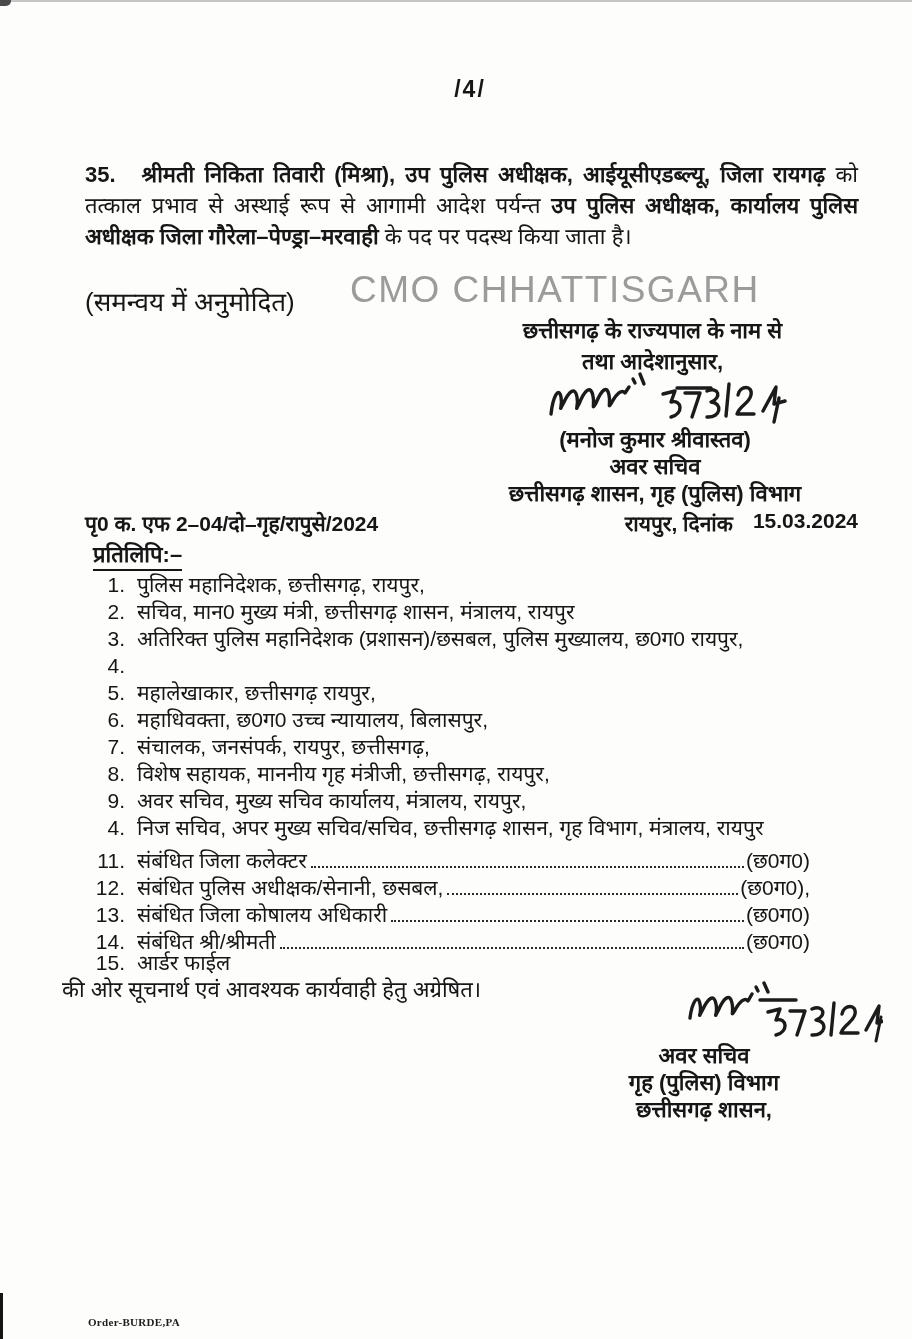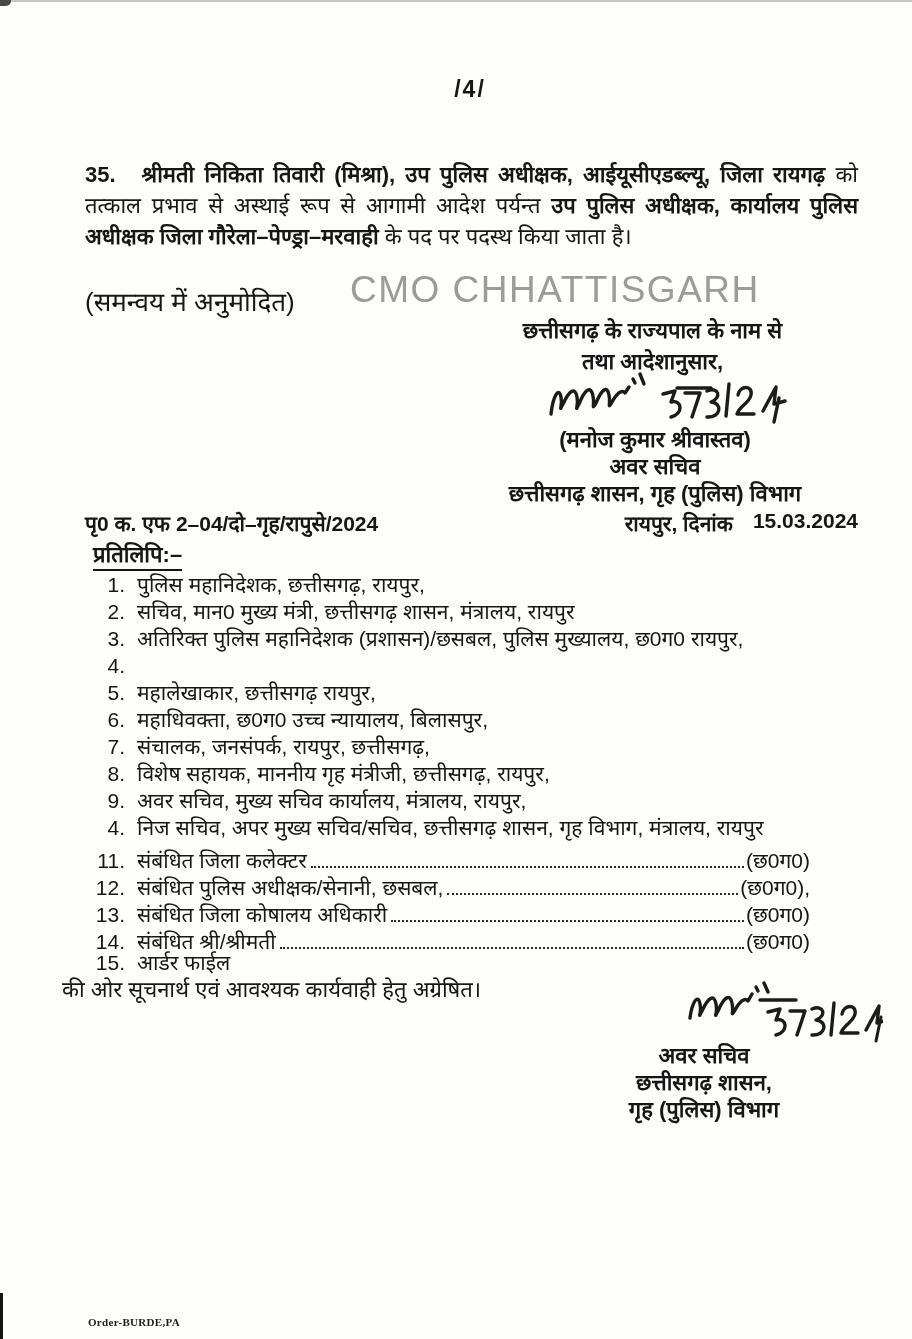--- a/index.html
+++ b/index.html
@@ -217,19 +217,19 @@
       <path d="M144,33 c12,-5 15,7 4,11 c12,1 10,16 -4,15"></path>
       <path d="M166,27 l-3,32"></path>
       <path d="M174,38 c2,-10 15,-10 13,0 c-2,9 -11,10 -14,19 h17"></path>
       <path d="M198,54 l13,-24 l-2,17 l10,-3"></path>
       <path d="M213,41 l-5,24" stroke-width="3"></path>
     </g>
   </svg>
 
   <div class="bottom-signatory">
     <div>अवर सचिव</div>
+    <div>गृह (पुलिस) विभाग</div>
     <div>छत्तीसगढ़ शासन,</div>
-    <div>गृह (पुलिस) विभाग</div>
   </div>
 
   <div class="footer-code">Order-BURDE,PA</div>
 
 </div>
 
 </body></html>

